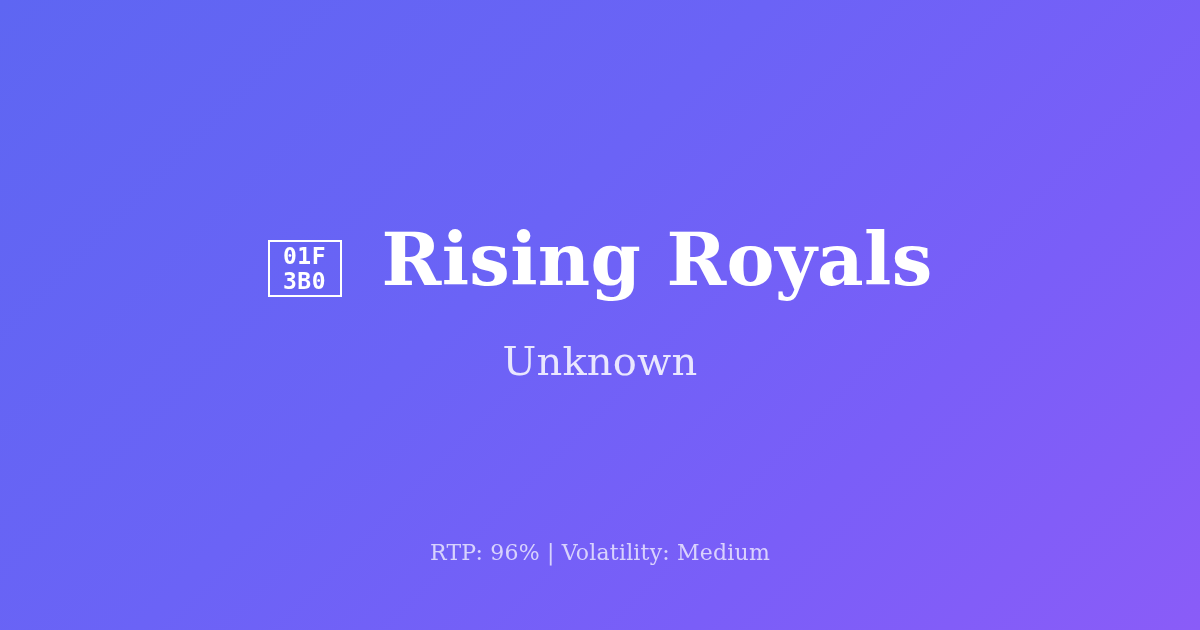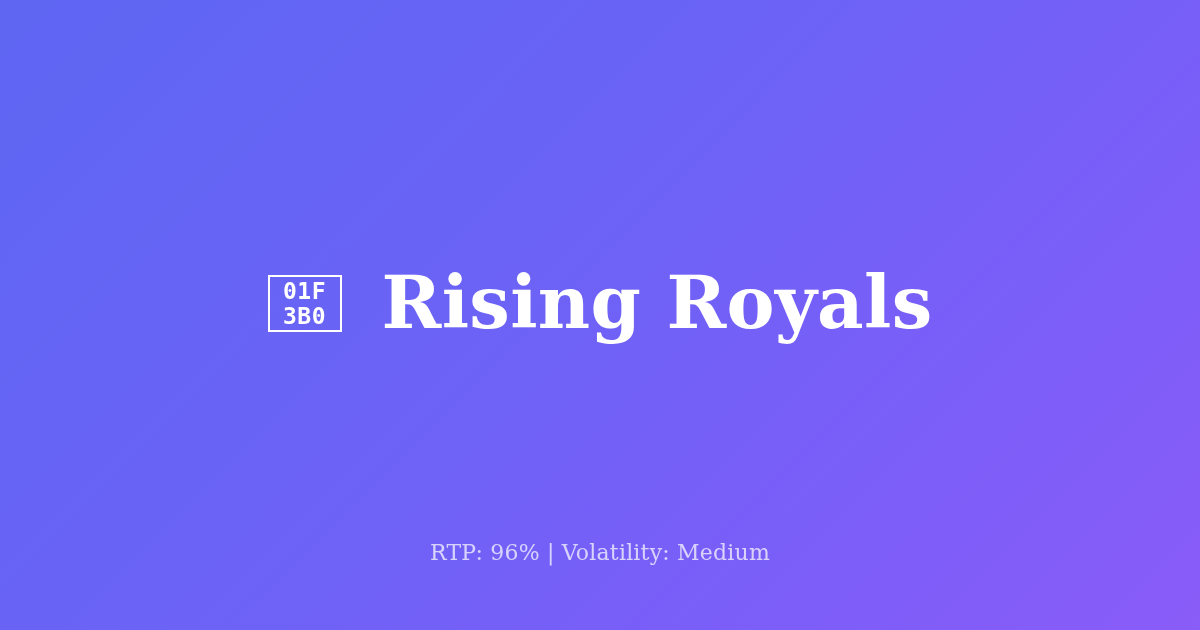--- a/index.html
+++ b/index.html
@@ -26,21 +26,21 @@
     flex-direction: column;
     align-items: center;
     justify-content: center;
     text-align: center;
     overflow: hidden;
   }
 
   
   .title-row {
     display: flex;
-    align-items: center;
+    align-items: flex-end;
     justify-content: center;
     gap: 12px;
     margin-top: -24px;
   }
 
   
   .tofu-glyph {
     width: 74px;
     height: 57px;
     border: 2px solid #ffffff;
@@ -110,16 +110,17 @@
 
     <span class="tofu-glyph">
       <span class="tofu-row">01F</span>
       <span class="tofu-row">3B0</span>
     </span>
 
     <h1 class="game-title">Rising Royals</h1>
 
   </div>
 
+  <div class="provider">Unknown</div>
 
   <div class="meta-line">RTP: 96% | Volatility: Medium</div>
 
 </div>
 
 </body></html>

